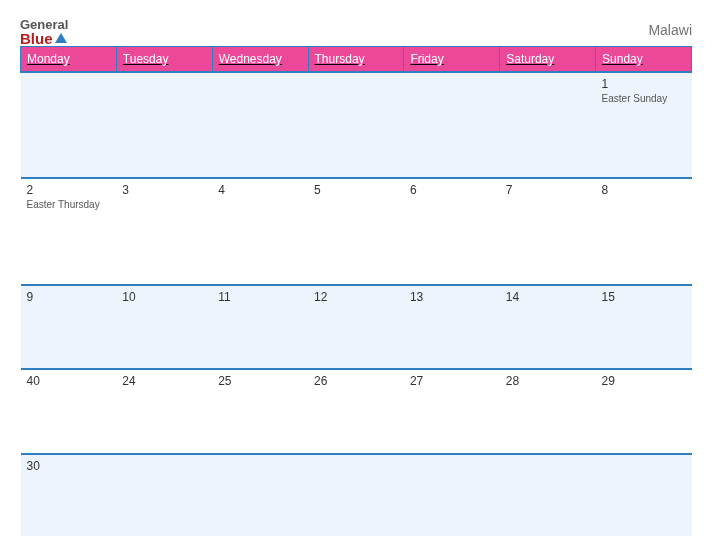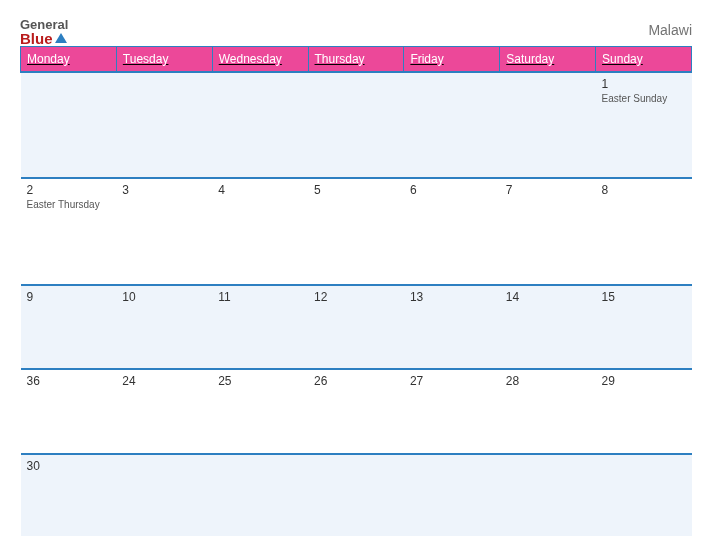--- a/index.html
+++ b/index.html
@@ -188,21 +188,21 @@
         </td>
         <td>
           <span class="day-number">14</span>
         </td>
         <td>
           <span class="day-number">15</span>
         </td>
       </tr>
       <tr>
         <td>
-          <span class="day-number">36</span>
+          <span class="day-number">40</span>
         </td>
         <td>
           <span class="day-number">24</span>
         </td>
         <td>
           <span class="day-number">25</span>
         </td>
         <td>
           <span class="day-number">26</span>
         </td>

